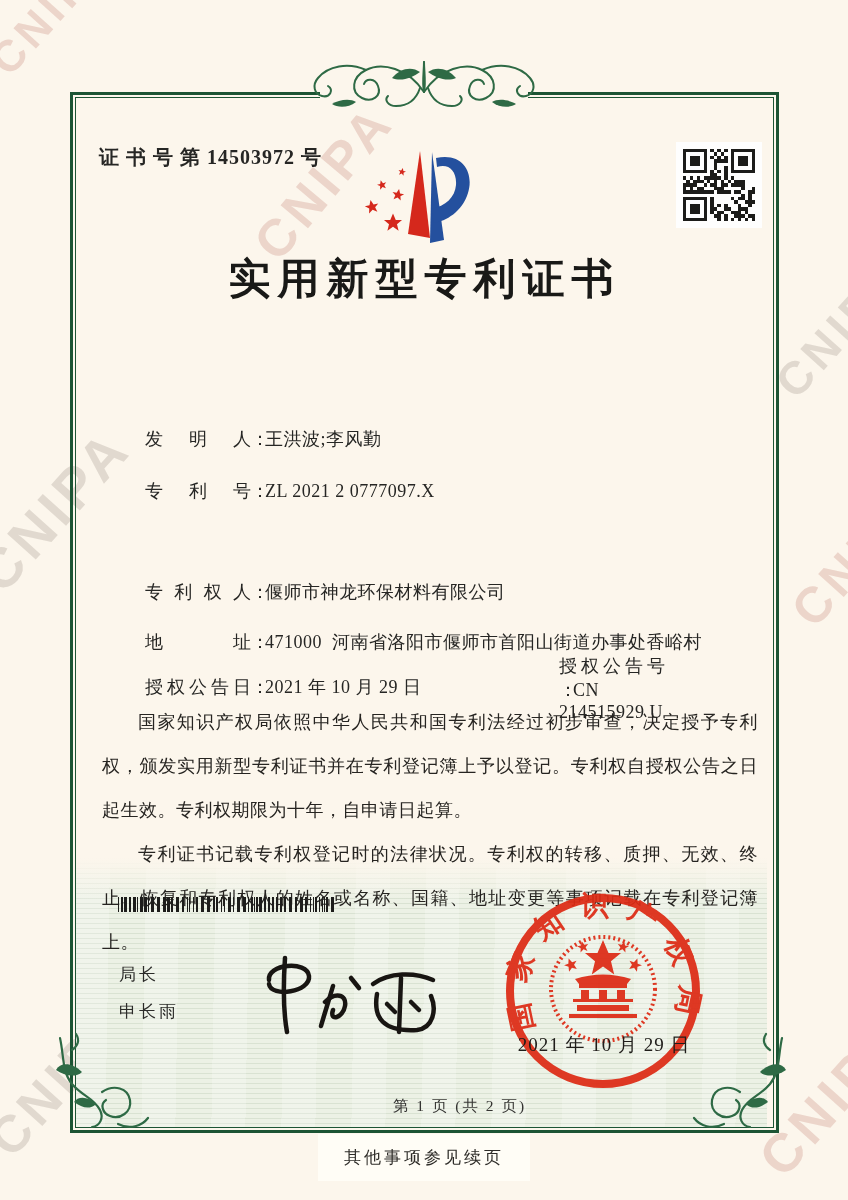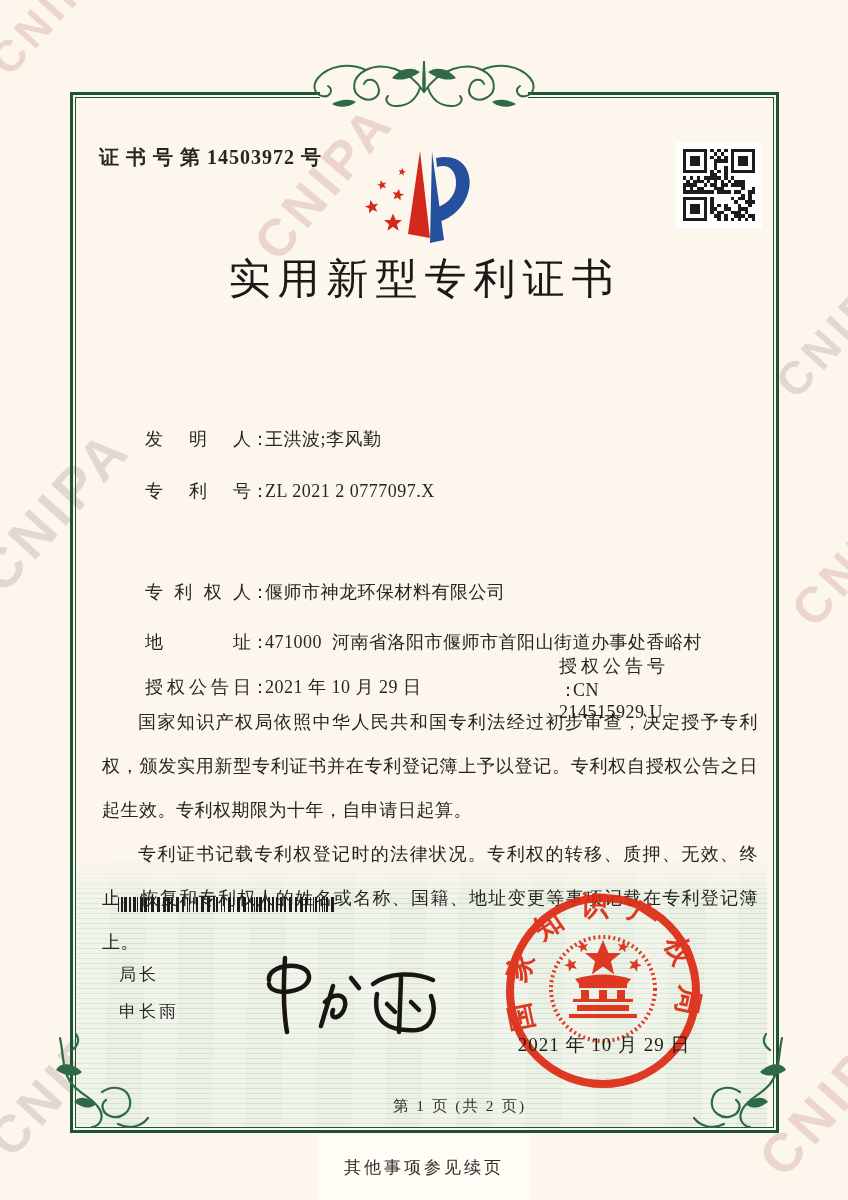--- a/index.html
+++ b/index.html
@@ -36,21 +36,21 @@
   .border-inner{position:absolute;inset:2px;border:1px solid #1c5434;}
   .ornament{position:absolute;z-index:4;}
   
   .content{position:absolute;inset:0;z-index:5;}
   .cert-no{
     position:absolute;left:99px;top:144px;font-size:20px;letter-spacing:1px;
     white-space:pre-wrap;color:#262624;font-weight:bold;
   }
   .title{
     position:absolute;left:70px;width:709px;top:251px;text-align:center;
-    font-size:42px;font-weight:normal;letter-spacing:7px;color:#191917;
+    font-size:42px;font-weight:bold;letter-spacing:7px;color:#191917;
   }
   .frow{position:absolute;left:118px;font-size:18px;color:#262624;white-space:pre-wrap;}
   .flabel{
     display:inline-block;width:106px;text-align:justify;text-align-last:justify;
     vertical-align:top;
   }
   .fcolon{display:inline-block;width:14px;}
   .fvalue{letter-spacing:.5px;}
   .grant2{position:absolute;left:441px;top:0;white-space:pre-wrap;}
   .bodytext{
@@ -61,21 +61,21 @@
   .signer{
     position:absolute;left:119px;font-size:17px;letter-spacing:3px;
     font-family:"Liberation Sans","DejaVu Sans",sans-serif;color:#2b2b29;
   }
   .pagenum{
     position:absolute;left:70px;width:779px;top:1096px;text-align:center;
     font-size:15.5px;letter-spacing:2px;color:#343432;
   }
   .contnote{
     position:absolute;left:50%;top:1134px;transform:translateX(-50%);
-    background:#fffdf6;padding:22px 26px;font-size:17px;letter-spacing:3px;color:#2e2c28;
+    background:#fffdf6;padding:12px 26px;font-size:17px;letter-spacing:3px;color:#2e2c28;
     z-index:6;
   }
   .qr-box{position:absolute;left:676px;top:142px;background:#fefefe;padding:7px;z-index:5;}
   .barcode-box{position:absolute;left:118px;top:897px;z-index:5;}
   svg{display:block;}
 </style>
 </head>
 <body>
 
 <div class="page">

